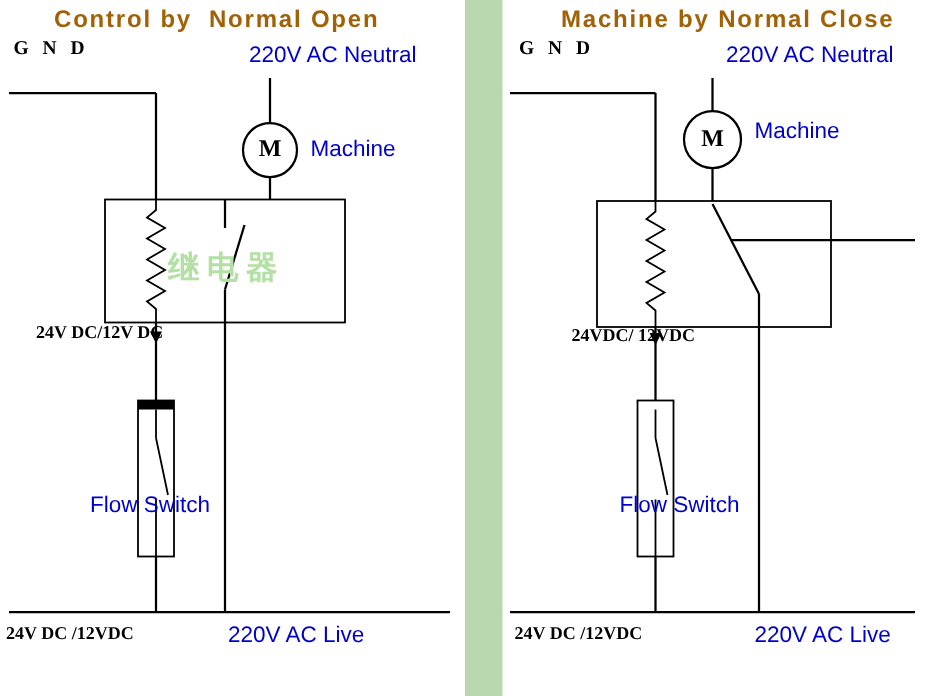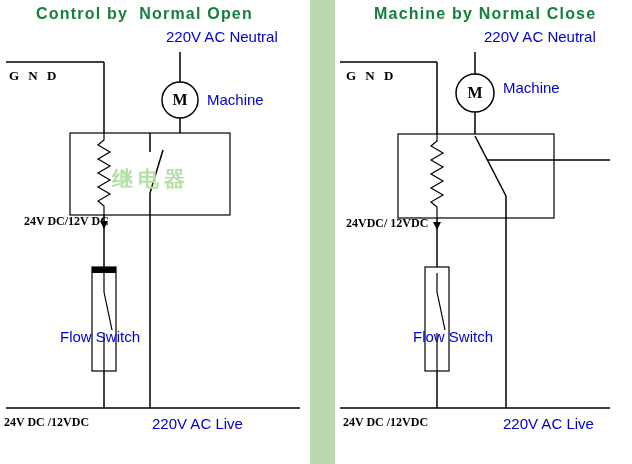--- a/index.html
+++ b/index.html
@@ -2,24 +2,24 @@
 <html><head>
 <meta charset="utf-8">
 <style>
   html,body{margin:0;padding:0;}
   body{width:632px;height:464px;background:#ffffff;position:relative;overflow:hidden;
        font-family:"Liberation Sans",sans-serif;}
   .stage{position:absolute;left:0;top:0;width:632px;height:464px;}
   .divider{position:absolute;left:310px;top:0;width:25px;height:464px;background:#b9d8b0;}
   svg.wires{position:absolute;left:0;top:0;}
   .lbl{position:absolute;white-space:pre;line-height:1.1;}
-  .title{color:#15803d;font-weight:bold;font-size:16px;letter-spacing:1.2px;}
+  .title{color:#a16207;font-weight:bold;font-size:16px;letter-spacing:1.2px;}
   .blue{color:#0000cc;font-weight:normal;font-size:15px;}
   .serifb{font-family:"Liberation Serif",serif;font-weight:bold;color:#000;}
-  .gnd{font-size:13px;letter-spacing:3px;margin-top:44px;}
+  .gnd{font-size:13px;letter-spacing:3px;}
   .volt{font-size:12px;}
   .mletter{font-size:16px;width:20px;text-align:center;}
   .watermark{color:#b5e0a5;font-weight:bold;font-size:21px;letter-spacing:5px;
              font-family:"Liberation Sans",sans-serif;}
 </style>
 </head>
 <body>
 
 <div class="stage">
 
@@ -72,18 +72,18 @@
   <div class="lbl serifb volt" style="left:24px;top:215px;">24V DC/12V DC</div>
   <div class="lbl blue" style="left:60px;top:329px;">Flow Switch</div>
   <div class="lbl serifb volt" style="left:4px;top:416px;">24V DC /12VDC</div>
   <div class="lbl blue" style="left:152px;top:416px;">220V AC Live</div>
 
   <div class="lbl title" style="left:374px;top:5px;">Machine by Normal Close</div>
   <div class="lbl serifb gnd" style="left:346px;top:25px;">G N D</div>
   <div class="lbl blue" style="left:484px;top:29px;">220V AC Neutral</div>
   <div class="lbl serifb mletter" style="left:465px;top:84px;">M</div>
   <div class="lbl blue" style="left:503px;top:80px;">Machine</div>
-  <div class="lbl serifb volt" style="left:346px;top:217px;">24VDC/ 12VDC</div>
+  <div class="lbl serifb volt" style="left:381px;top:217px;">24VDC/ 12VDC</div>
   <div class="lbl blue" style="left:413px;top:329px;">Flow Switch</div>
   <div class="lbl serifb volt" style="left:343px;top:416px;">24V DC /12VDC</div>
   <div class="lbl blue" style="left:503px;top:416px;">220V AC Live</div>
 
 </div>
 
 </body></html>

